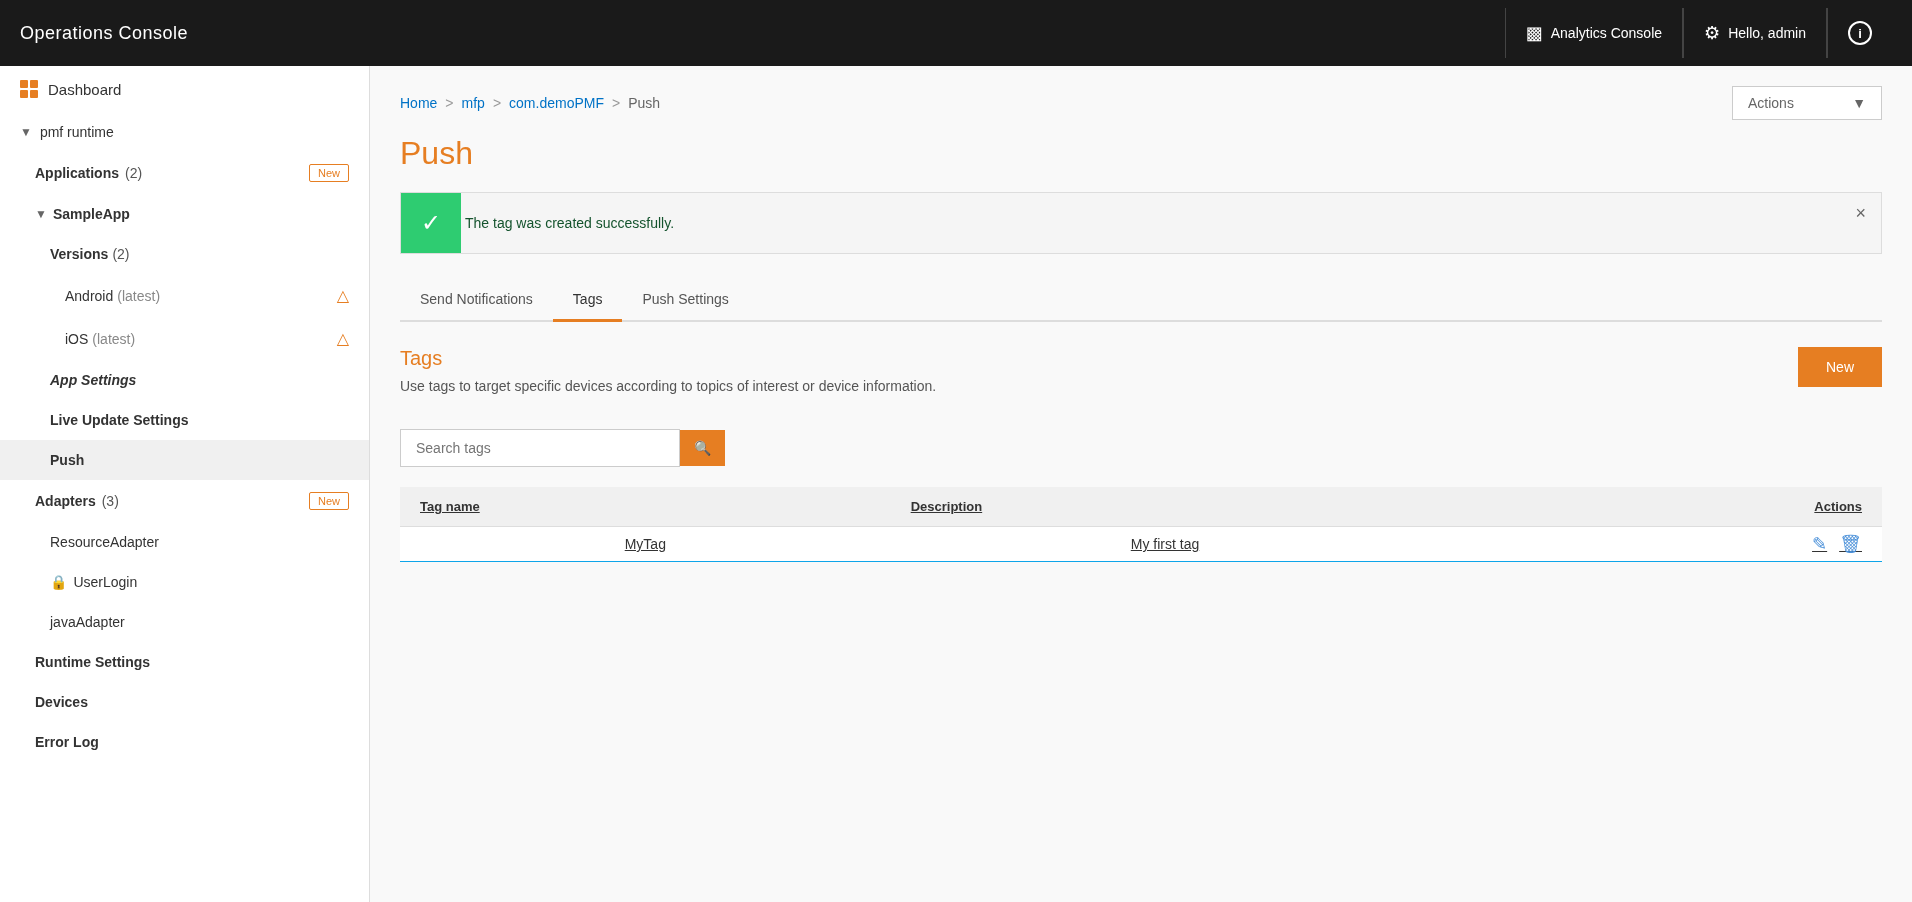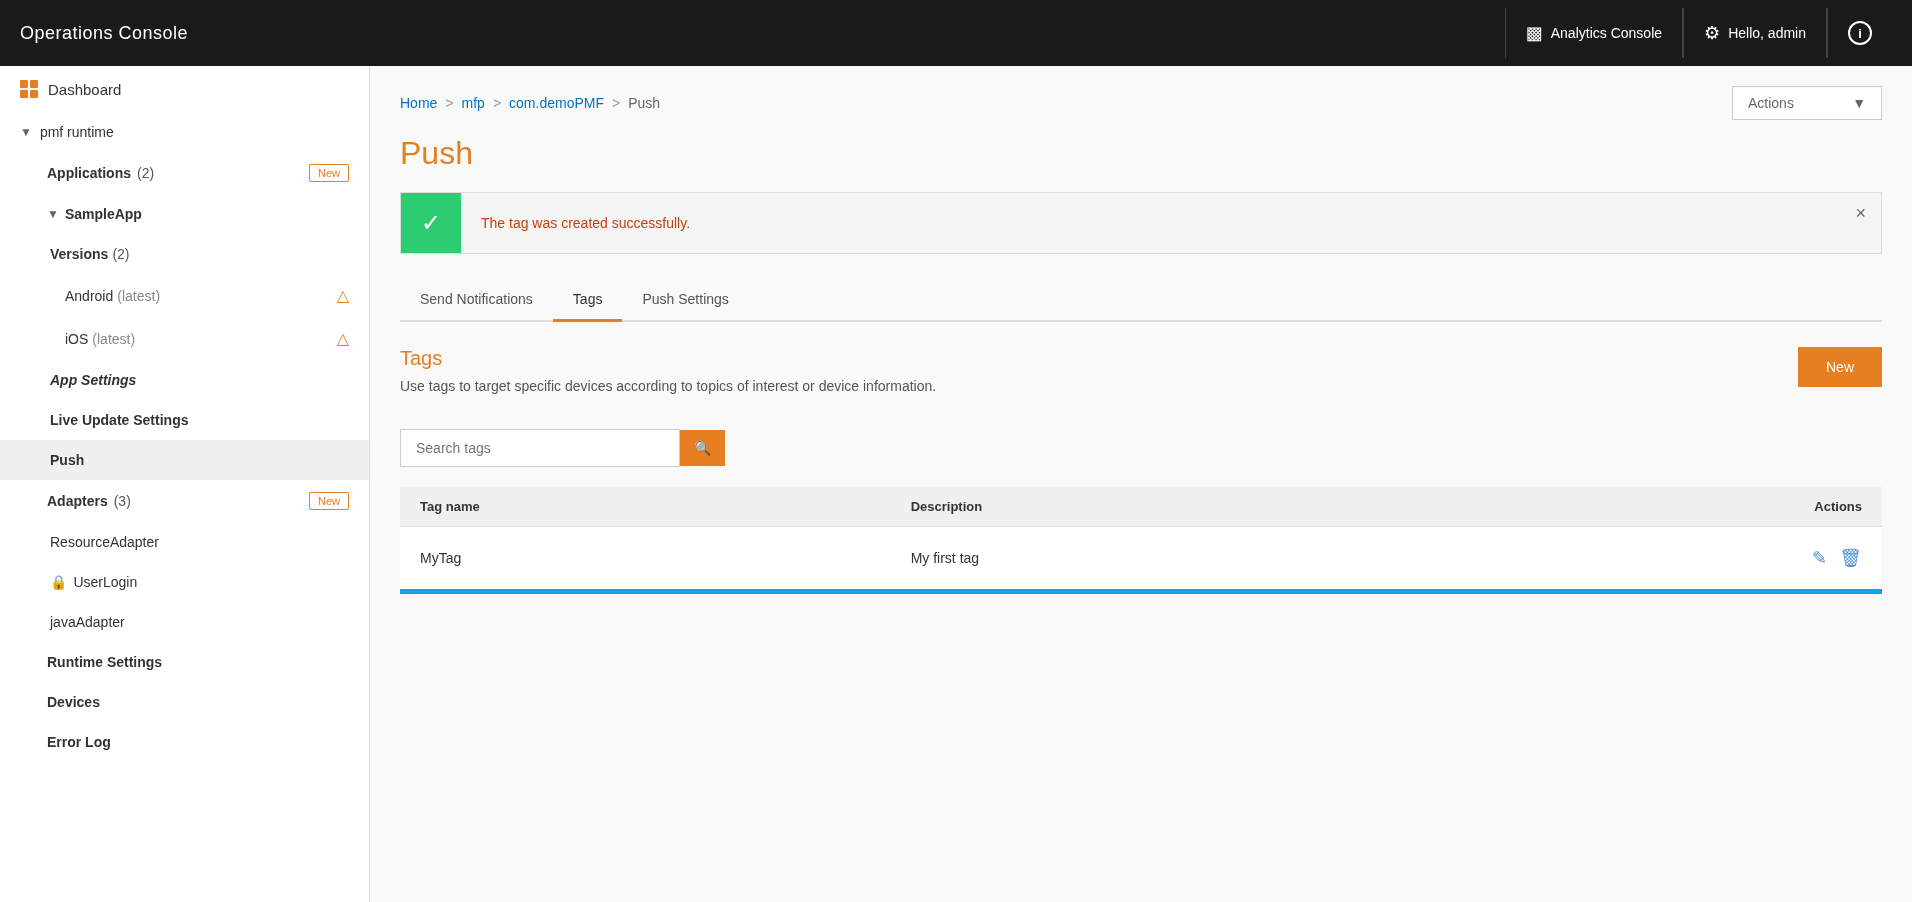--- a/index.html
+++ b/index.html
@@ -72,21 +72,21 @@
     .new-badge {
       background: #fff;
       border: 1px solid #e67e22;
       color: #e67e22;
       font-size: 11px;
       padding: 2px 8px;
       border-radius: 2px;
       font-weight: 500;
     }
 
-    .indent-1 { padding-left: 47px; }
+    .indent-1 { padding-left: 35px; }
     .indent-2 { padding-left: 50px; }
     .indent-3 { padding-left: 65px; }
 
     .versions-item { display: flex; align-items: center; gap: 4px; }
     .warning-icon { color: #e67e22; font-size: 16px; }
     .lock-icon { color: #888; font-size: 14px; }
 
     
     .content-area { flex: 1; overflow-y: auto; background: #f9f9f9; }
     .content-inner { padding: 20px 30px; }
@@ -114,21 +114,21 @@
     .success-banner {
       display: flex; align-items: center; gap: 0;
       background: #f5f5f5; border: 1px solid #ddd; margin-bottom: 25px;
       position: relative;
     }
     .success-icon-box {
       background: #2ecc71; width: 60px; height: 60px;
       display: flex; align-items: center; justify-content: center; flex-shrink: 0;
     }
     .success-icon-box .check { color: #fff; font-size: 24px; }
-    .success-text { padding: 0 20px; font-size: 14px; color: #c2410c; flex: 1; }
+    .success-text { padding: 0 4px; font-size: 14px; color: #14532d; flex: 1; }
     .close-banner { position: absolute; right: 15px; top: 10px; cursor: pointer; color: #666; font-size: 18px; }
 
     
     .tabs { display: flex; border-bottom: 2px solid #ddd; margin-bottom: 25px; }
     .tab {
       padding: 12px 20px; cursor: pointer; font-size: 14px; color: #555;
       border-bottom: 3px solid transparent; margin-bottom: -2px;
     }
     .tab.active { color: #333; border-bottom: 3px solid #e67e22; font-weight: 500; }
 
@@ -149,30 +149,30 @@
     .search-input {
       border: 1px solid #ccc; padding: 10px 15px;
       width: 280px; font-size: 14px; outline: none;
     }
     .search-btn {
       background: #e67e22; border: none; padding: 10px 14px;
       cursor: pointer; color: #fff; font-size: 14px;
     }
 
     
-    .tags-table { width: 100%; border-collapse: collapse; background: #fff; }
+    .tags-table { width: 100%; border-collapse: collapse; background: #fff; text-decoration: underline; }
     .tags-table thead tr { background: #f0f0f0; }
     .tags-table th {
       text-align: left; padding: 12px 20px;
       font-weight: 600; font-size: 13px; color: #333;
       border-bottom: 1px solid #ddd;
     }
     .tags-table th.actions-col { text-align: right; }
     .tags-table td {
-      padding: 20px 20px; border-bottom: 5px solid #0ea5e9; font-size: 14px;
+      padding: 6px 20px; border-bottom: 1px solid #0ea5e9; font-size: 14px; text-align: center;
     }
     .row-actions { display: flex; align-items: center; justify-content: flex-end; gap: 12px; }
     .edit-icon { color: #4a90d9; cursor: pointer; font-size: 18px; }
     .delete-icon { color: #4a90d9; cursor: pointer; font-size: 18px; }
 
     
     ::-webkit-scrollbar { width: 8px; }
     ::-webkit-scrollbar-track { background: #f1f1f1; }
     ::-webkit-scrollbar-thumb { background: #ccc; border-radius: 4px; }
   </style>

